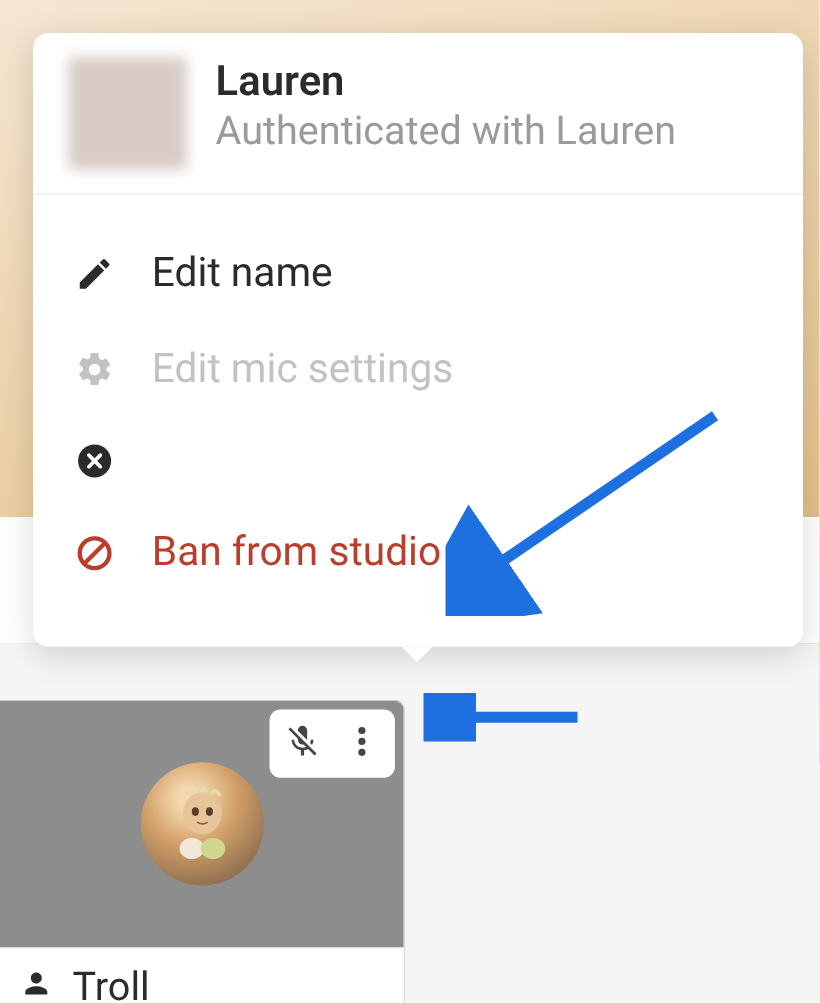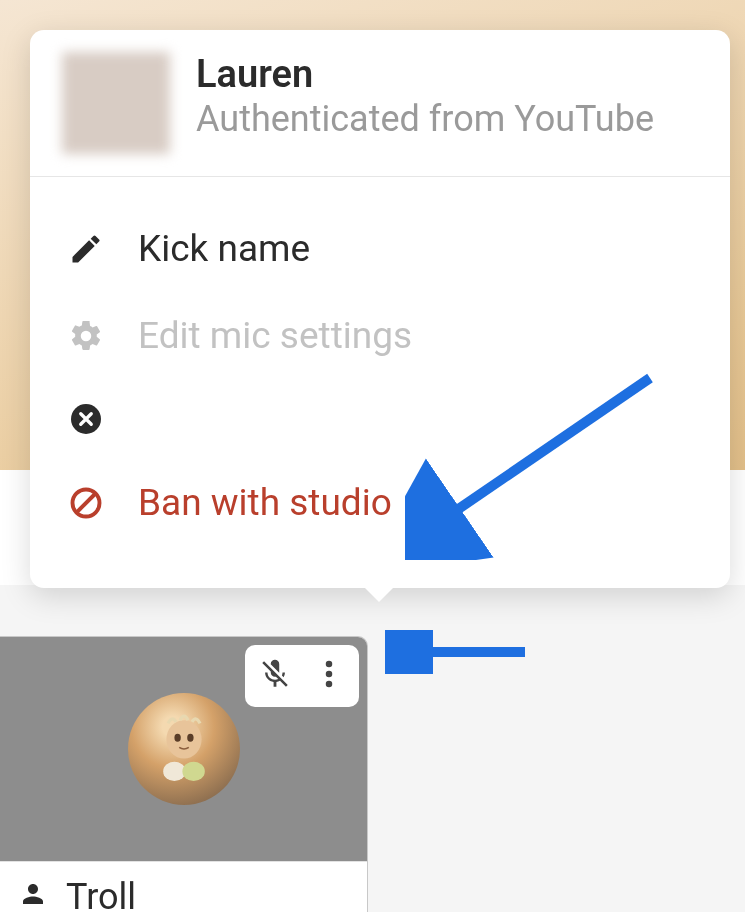--- a/index.html
+++ b/index.html
@@ -158,31 +158,31 @@
 <body>
 
 <div class="bg-white-strip"></div>
 <div class="bg-light-strip"></div>
 
 <div class="popover">
   <div class="popover-header">
     <div class="avatar-square"></div>
     <div class="user-meta">
       <div class="user-name">Lauren</div>
-      <div class="user-auth">Authenticated from YouTube</div>
+      <div class="user-auth">Authenticated with Lauren</div>
     </div>
   </div>
   <div class="menu">
     <div class="menu-item">
       <span class="menu-icon">
         <svg viewBox="0 0 24 24" fill="#2b2b2b">
             <path d="M3 17.25V21h3.75L17.81 9.94l-3.75-3.75L3 17.25zM20.71 7.04a1 1 0 0 0 0-1.41l-2.34-2.34a1 1 0 0 0-1.41 0l-1.83 1.83 3.75 3.75 1.83-1.83z"></path>
           </svg>
       </span>
-      <span>Kick name</span>
+      <span>Edit name</span>
     </div>
     <div class="menu-item disabled">
       <span class="menu-icon">
         <svg viewBox="0 0 24 24" fill="#c2c2c2">
             <path d="M19.14 12.94a7.07 7.07 0 0 0 .05-.94 7.07 7.07 0 0 0-.05-.94l2.03-1.58a.5.5 0 0 0 .12-.64l-1.92-3.32a.5.5 0 0 0-.61-.22l-2.39.96a7.03 7.03 0 0 0-1.62-.94l-.36-2.54A.5.5 0 0 0 13.9 2h-3.84a.5.5 0 0 0-.49.42l-.36 2.54c-.58.24-1.12.55-1.62.94l-2.39-.96a.5.5 0 0 0-.61.22L2.67 8.48a.5.5 0 0 0 .12.64l2.03 1.58a7.07 7.07 0 0 0-.05.94c0 .32.02.63.05.94l-2.03 1.58a.5.5 0 0 0-.12.64l1.92 3.32c.14.24.43.34.61.22l2.39-.96c.5.39 1.04.7 1.62.94l.36 2.54c.4.24.25.42.49.42h3.84c.24 0 .45-.18.49-.42l.36-2.54c.58-.24 1.12-.55 1.62-.94l2.39.96c.18.12.47.02.61-.22l1.92-3.32a.5.5 0 0 0-.12-.64l-2.03-1.58zM12 15.5A3.5 3.5 0 1 1 12 8.5a3.5 3.5 0 0 1 0 7z"></path>
           </svg>
       </span>
       <span>Edit mic settings</span>
     </div>
     <div class="menu-item">
@@ -193,21 +193,21 @@
           </svg>
       </span>
     </div>
     <div class="menu-item danger">
       <span class="menu-icon">
         <svg viewBox="0 0 24 24" fill="none" stroke="#b93f2c" stroke-width="2.6">
             <circle cx="12" cy="12" r="9"></circle>
             <line x1="6" y1="18" x2="18" y2="6"></line>
           </svg>
       </span>
-      <span>Ban with studio</span>
+      <span>Ban from studio</span>
     </div>
   </div>
 </div>
 
 <div class="participant-tile">
   <div class="video-area">
     <div class="circle-avatar">
       <svg viewBox="0 0 100 100">
         <ellipse cx="50" cy="38" rx="22" ry="24" fill="#e8c49a"></ellipse>
         <ellipse cx="42" cy="36" rx="4" ry="5" fill="#5a3d28"></ellipse>

